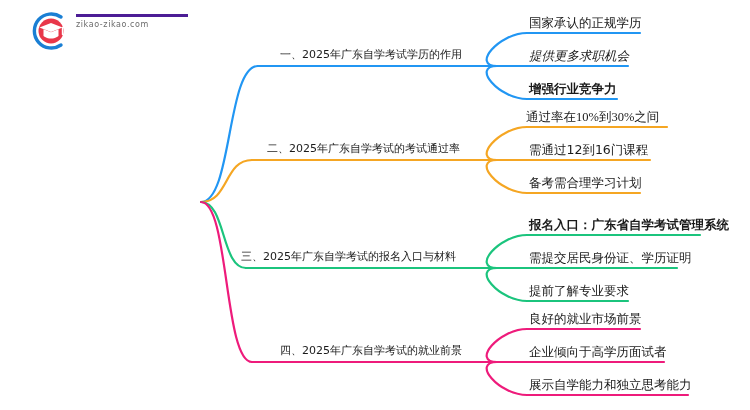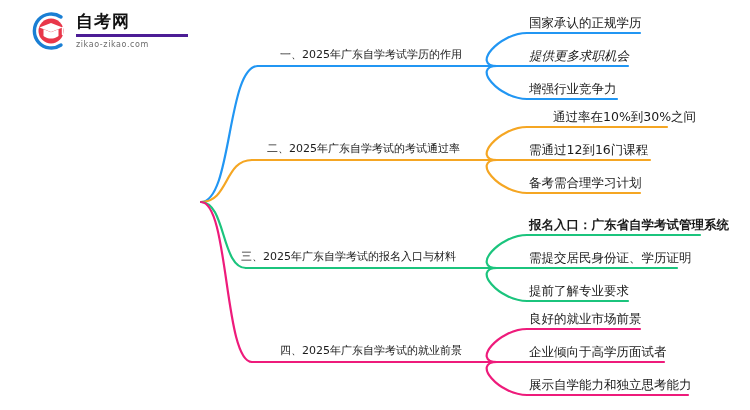--- a/index.html
+++ b/index.html
@@ -94,21 +94,20 @@
 
   <div id="logo">
     <svg id="logo-mark" viewBox="0 0 42 42">
       <path d="M33 7 A17 17 0 1 0 33 35" fill="none" stroke="#1a7fd4" stroke-width="3.4" stroke-linecap="round"></path>
       <circle cx="23" cy="21" r="12.5" fill="#e8374a"></circle>
       <path d="M11.5 17.5 L23 13 L34.5 17.5 L23 22 Z" fill="#ffffff"></path>
       <path d="M15.5 19.2 L15.5 26 C15.5 26 18.5 28.6 23 28.6 C27.5 28.6 30.5 26 30.5 26 L30.5 19.2 L23 22.2 Z" fill="#ffffff"></path>
       <path d="M34.5 17.5 L34.5 24.5" stroke="#ffffff" stroke-width="1.4" fill="none" stroke-linecap="round"></path>
     </svg>
     <div id="logo-text-wrap">
-      <div id="logo-title">自考网</div>
       <div id="logo-sub">zikao-zikao.com</div>
     </div>
   </div>
 
   <svg id="connectors" viewBox="0 0 750 410">
       <path d="M 201 202 C 232.35 202, 226.65 66, 258 66" fill="none" stroke="#2196f3" stroke-width="2.2" stroke-linecap="round"></path>
       <line x1="258" y1="66" x2="497" y2="66" stroke="#2196f3" stroke-width="2.2" stroke-linecap="round"></line>
       <path d="M 497 66 C 471 66, 499 33, 527 33" fill="none" stroke="#2196f3" stroke-width="2.2" stroke-linecap="round"></path>
       <line x1="527" y1="33" x2="640" y2="33" stroke="#2196f3" stroke-width="2.2" stroke-linecap="round"></line>
       <path d="M 497 66 C 471 66, 499 66, 527 66" fill="none" stroke="#2196f3" stroke-width="2.2" stroke-linecap="round"></path>
@@ -139,23 +138,23 @@
       <line x1="527" y1="362" x2="664" y2="362" stroke="#ee1b7b" stroke-width="2.2" stroke-linecap="round"></line>
       <path d="M 497 362 C 471 362, 499 395, 527 395" fill="none" stroke="#ee1b7b" stroke-width="2.2" stroke-linecap="round"></path>
       <line x1="527" y1="395" x2="688" y2="395" stroke="#ee1b7b" stroke-width="2.2" stroke-linecap="round"></line>
     </svg>
 
 
   <div id="labels-layer">
       <div class="node-label branch-label" style="left: 279.906px; top: 49px;">一、2025年广东自学考试学历的作用</div>
       <div class="node-label leaf-label" style="left: 529px; top: 17px; text-align: right;">国家承认的正规学历</div>
       <div class="node-label leaf-label" style="left: 529px; top: 50px; font-style: italic;">提供更多求职机会</div>
-      <div class="node-label leaf-label" style="left: 529px; top: 83px;">增强行业竞争力</div>
+      <div class="node-label leaf-label" style="left: 529px; top: 83px; font-weight: bold;">增强行业竞争力</div>
       <div class="node-label branch-label" style="left: 266.906px; top: 143px;">二、2025年广东自学考试的考试通过率</div>
-      <div class="node-label leaf-label" style="left: 553px; top: 111px;">通过率在10%到30%之间</div>
+      <div class="node-label leaf-label" style="left: 526px; top: 111px; font-family: Liberation Serif, serif;">通过率在10%到30%之间</div>
       <div class="node-label leaf-label" style="left: 529px; top: 144px;">需通过12到16门课程</div>
       <div class="node-label leaf-label" style="left: 529px; top: 177px;">备考需合理学习计划</div>
       <div class="node-label branch-label" style="left: 240.906px; top: 251px;">三、2025年广东自学考试的报名入口与材料</div>
       <div class="node-label leaf-label" style="left: 529px; top: 219px; font-weight: bold;">报名入口：广东省自学考试管理系统</div>
       <div class="node-label leaf-label" style="left: 529px; top: 252px;">需提交居民身份证、学历证明</div>
       <div class="node-label leaf-label" style="left: 529px; top: 285px;">提前了解专业要求</div>
       <div class="node-label branch-label" style="left: 279.906px; top: 345px;">四、2025年广东自学考试的就业前景</div>
       <div class="node-label leaf-label" style="left: 529px; top: 313px;">良好的就业市场前景</div>
       <div class="node-label leaf-label" style="left: 529px; top: 346px;">企业倾向于高学历面试者</div>
       <div class="node-label leaf-label" style="left: 529px; top: 379px;">展示自学能力和独立思考能力</div>

